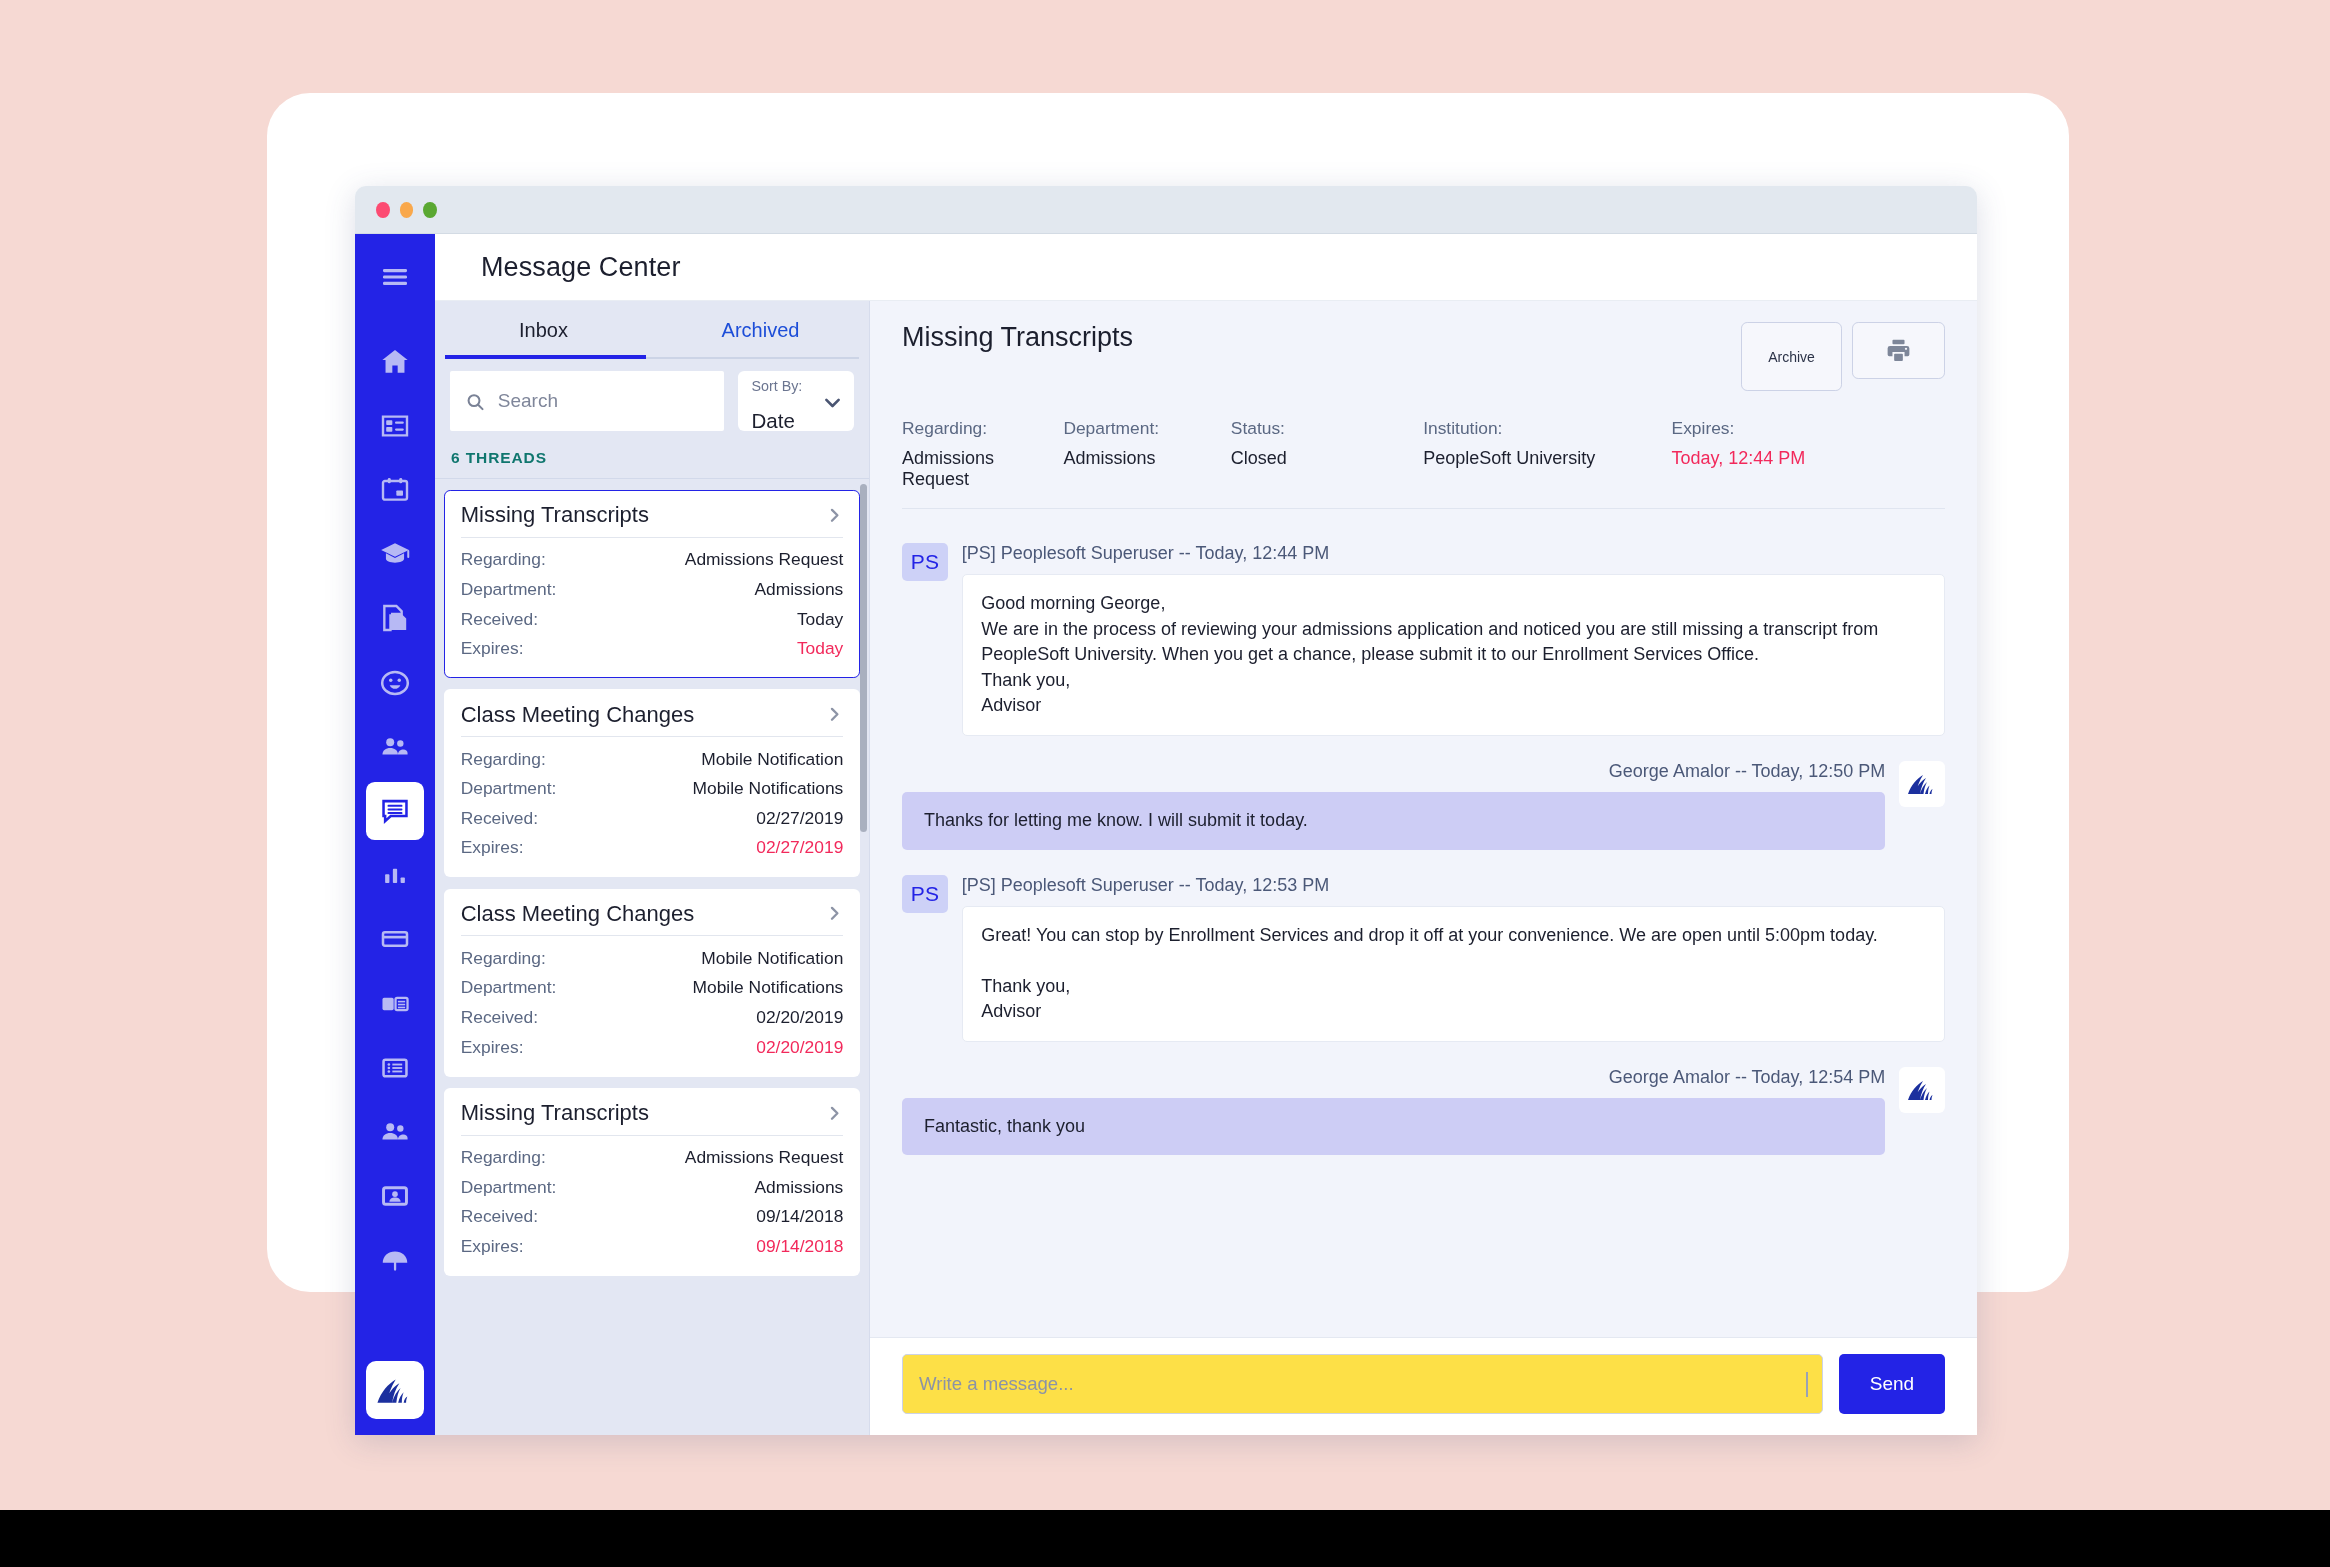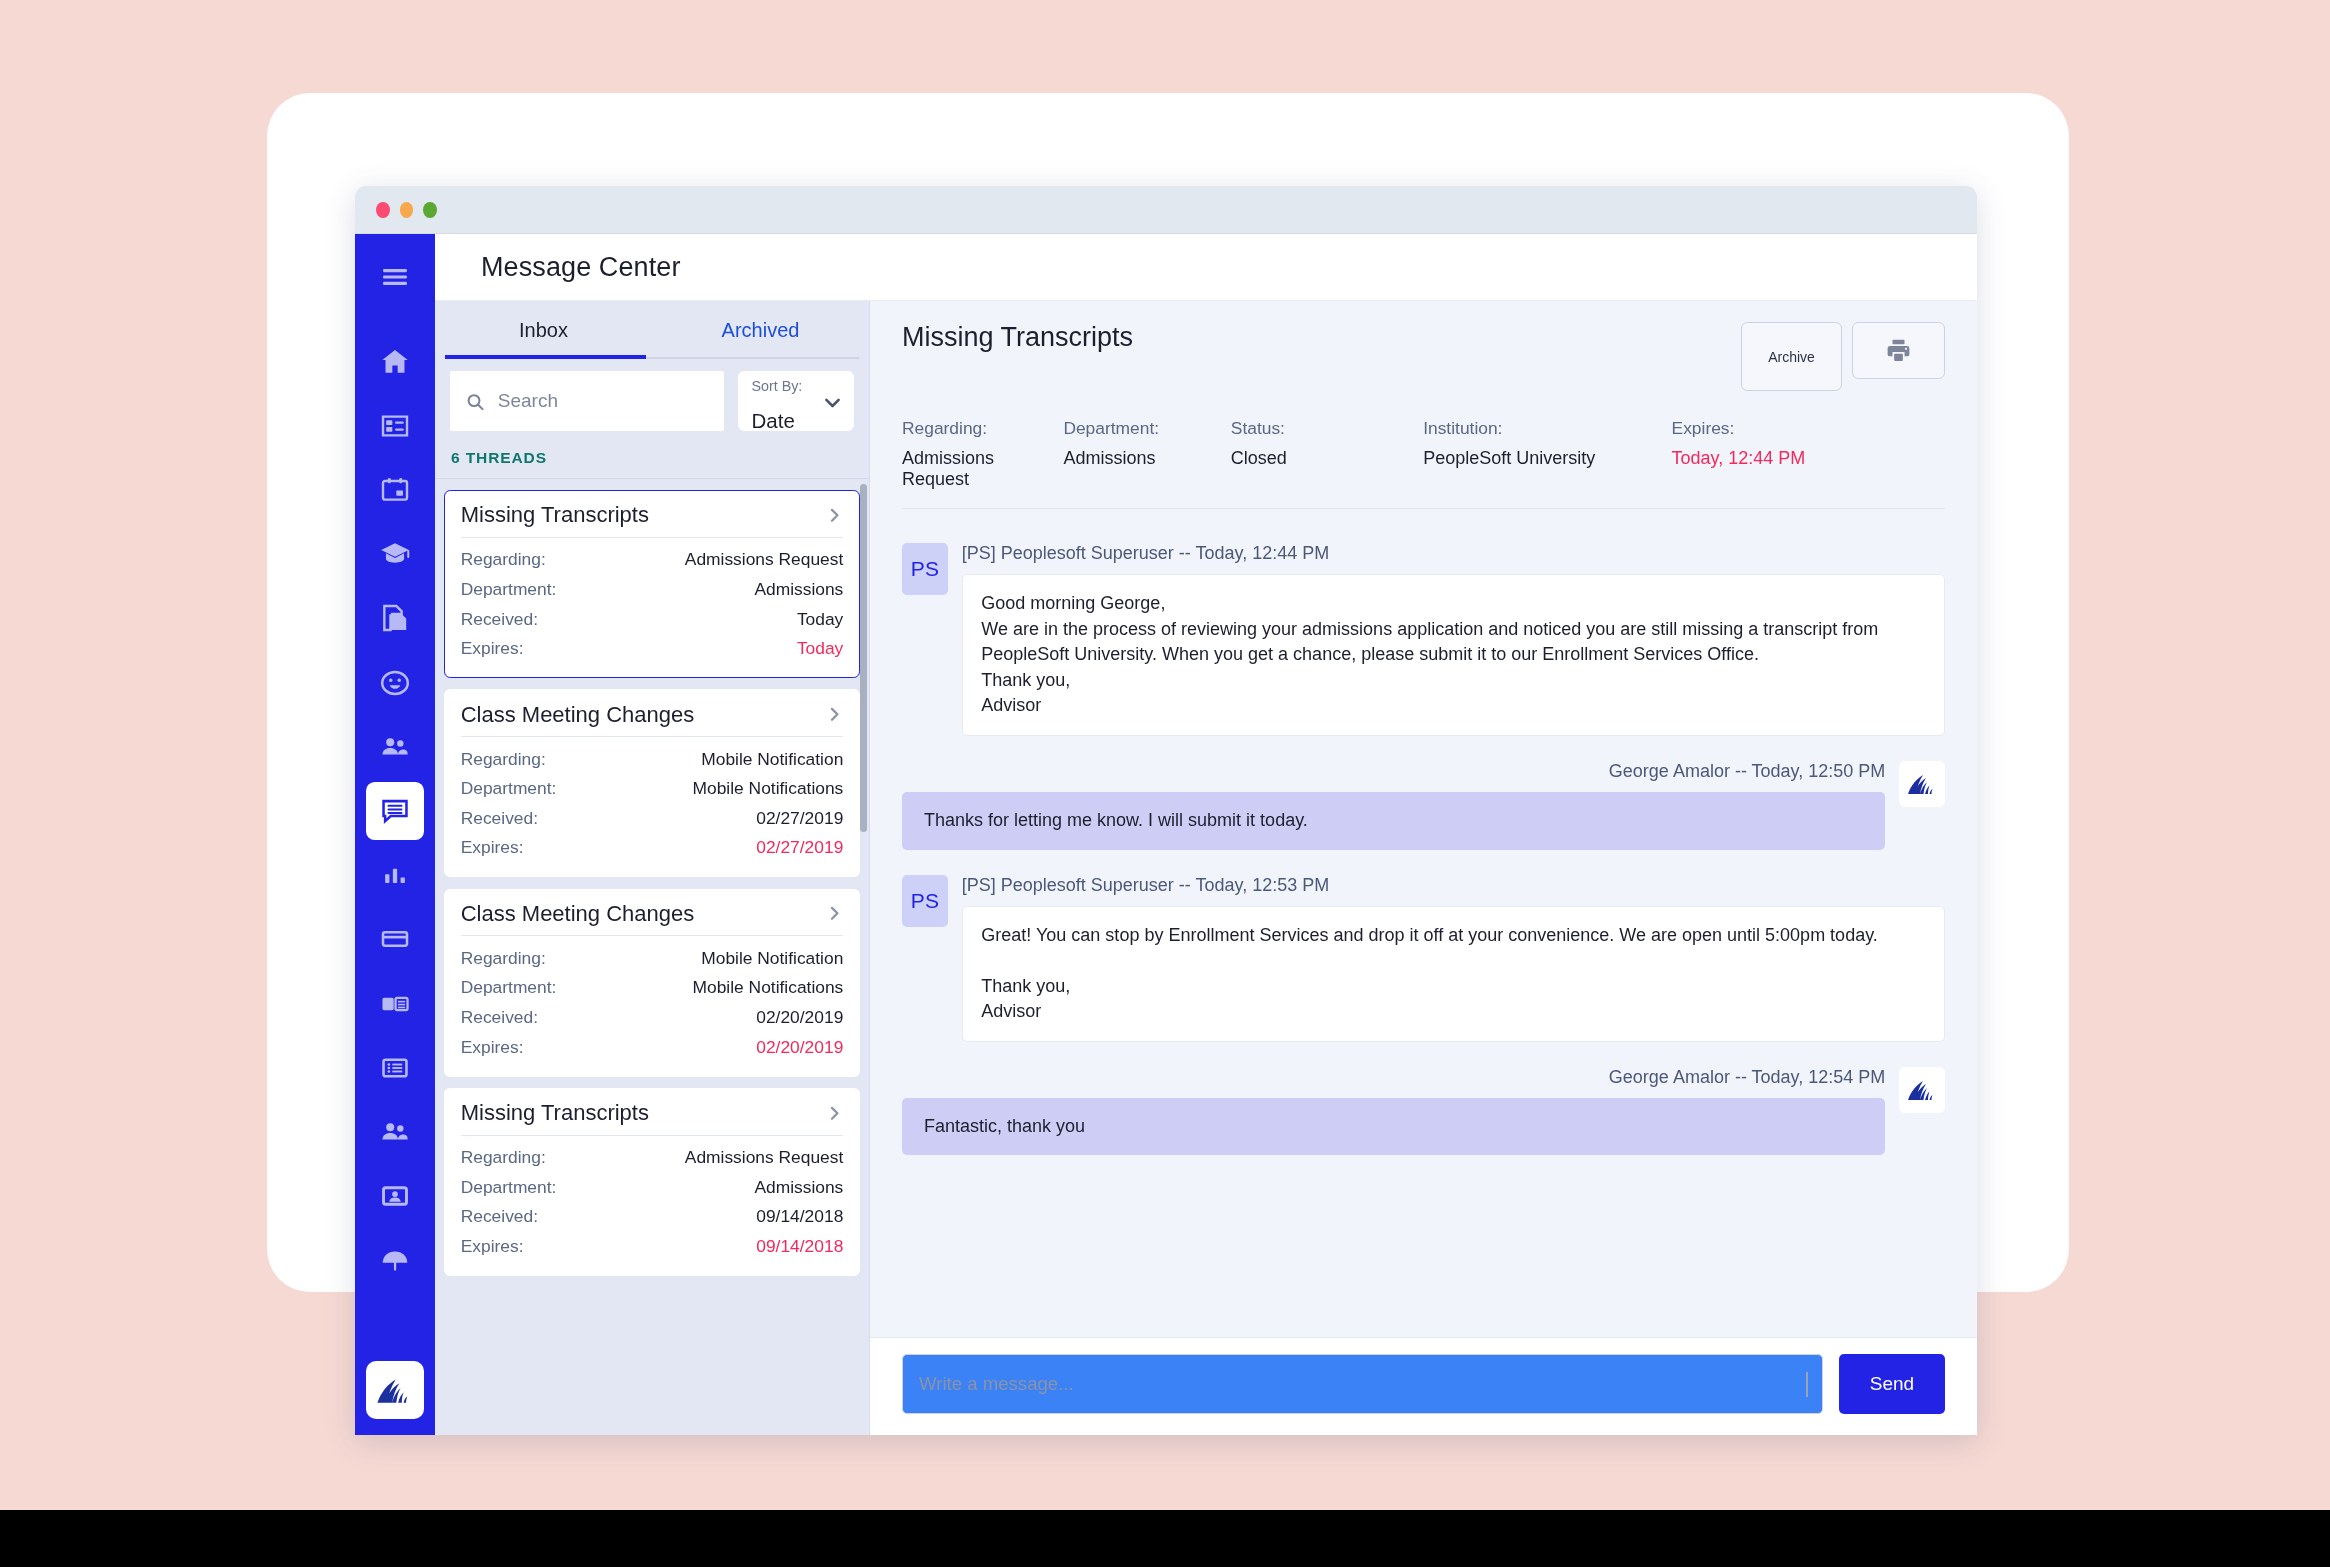--- a/index.html
+++ b/index.html
@@ -157,21 +157,21 @@
   .meta-col:nth-child(4){ width:236px; margin-right:12.4px;}
   .meta-key { font-size:17.4px; color:#5b6883; }
   .meta-val { font-size:18px; color:#1c1f2e; margin-top:8.7px; }
   .meta-val.expire { color:#f2295b; }
 
   
   #messages { flex:1 1 auto; overflow:hidden; padding:34px 32px 6.2px 32px; }
   .msg { margin-bottom:25px; }
   .msg-in { display:flex; gap:13.7px; align-items:flex-start; }
   .avatar-ps {
-    width:46px; height:52px; flex:0 0 46px; background:#cdd1f7; border-radius:5px;
+    width:46px; height:38px; flex:0 0 46px; background:#cdd1f7; border-radius:5px;
     display:flex; align-items:center; justify-content:center;
     color:#2323e6; font-size:21px; letter-spacing:0.3px;
   }
   .msg-body { flex:1 1 auto; min-width:0; }
   .msg-meta { font-size:18px; color:#4b5878; margin-bottom:10px; }
   .bubble-in {
     background:#fff; border:0.6px solid #e6eaf3; border-radius:5px;
     padding:16px 18.6px; font-size:18px; color:#1c1f2e; line-height:1.42;
   }
   .msg-out { display:flex; gap:13.7px; align-items:flex-start; justify-content:flex-end; }
@@ -186,21 +186,21 @@
     display:flex; align-items:center; justify-content:center;
   }
   .avatar-logo svg { width:32px; height:32px; fill:#1b2f9e; }
 
   
   #composer {
     flex:0 0 auto; background:#fff; border-top:0.6px solid #e4e8f1;
     padding:16px 32px 21px 32px; display:flex; gap:16px; align-items:stretch;
   }
   #composer-input-wrap {
-    flex:1 1 auto; height:60px; background:#3b82f6; border:0.9px solid #ccd2e6; border-radius:5px;
+    flex:1 1 auto; height:60px; background:#fde047; border:0.9px solid #ccd2e6; border-radius:5px;
     display:flex; align-items:center; padding:0 16px; position:relative;
   }
   #composer-input {
     border:0; outline:0; width:100%; font-size:18.6px; color:#1c1f2e; background:transparent;
     font-family:"Liberation Sans", sans-serif;
   }
   #composer-input::placeholder { color:#8b93a6; }
   #resize-handle { position:absolute; right:13.7px; top:17.4px; width:1.9px; height:25px; background:#9aa2b5; }
   #send-btn {
     width:106px; height:60px; background:#2323e6; color:#fff; border:0; border-radius:5px;

